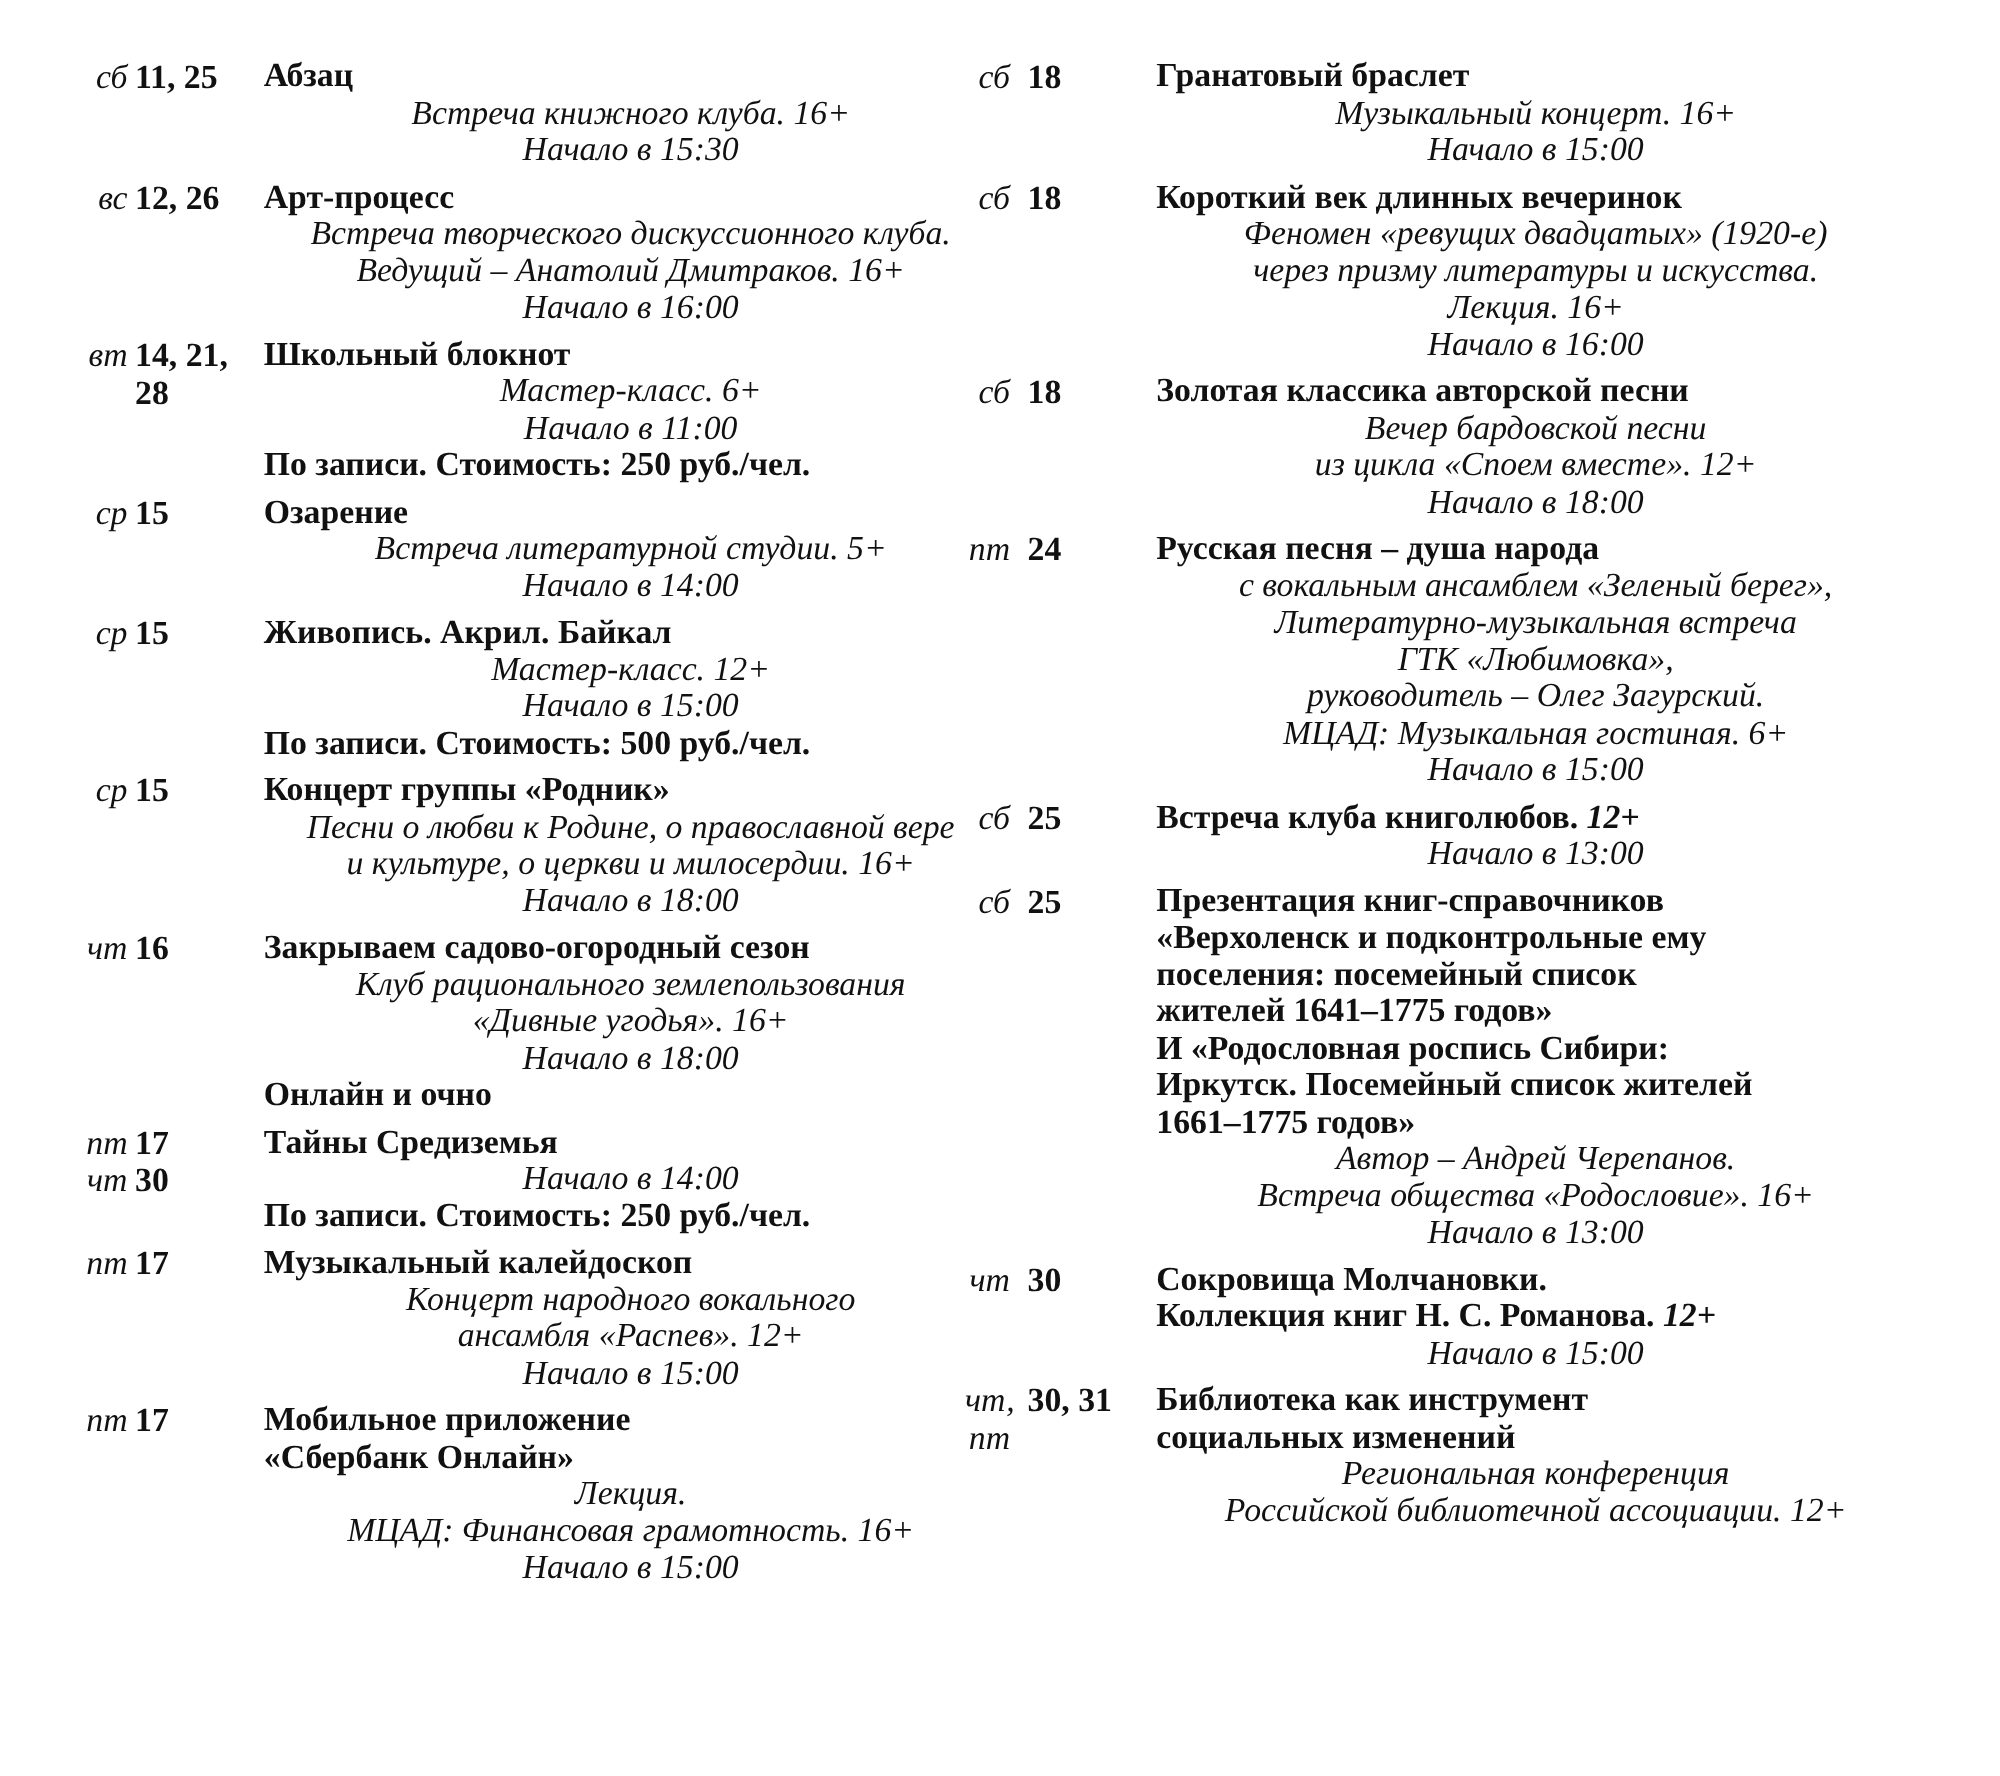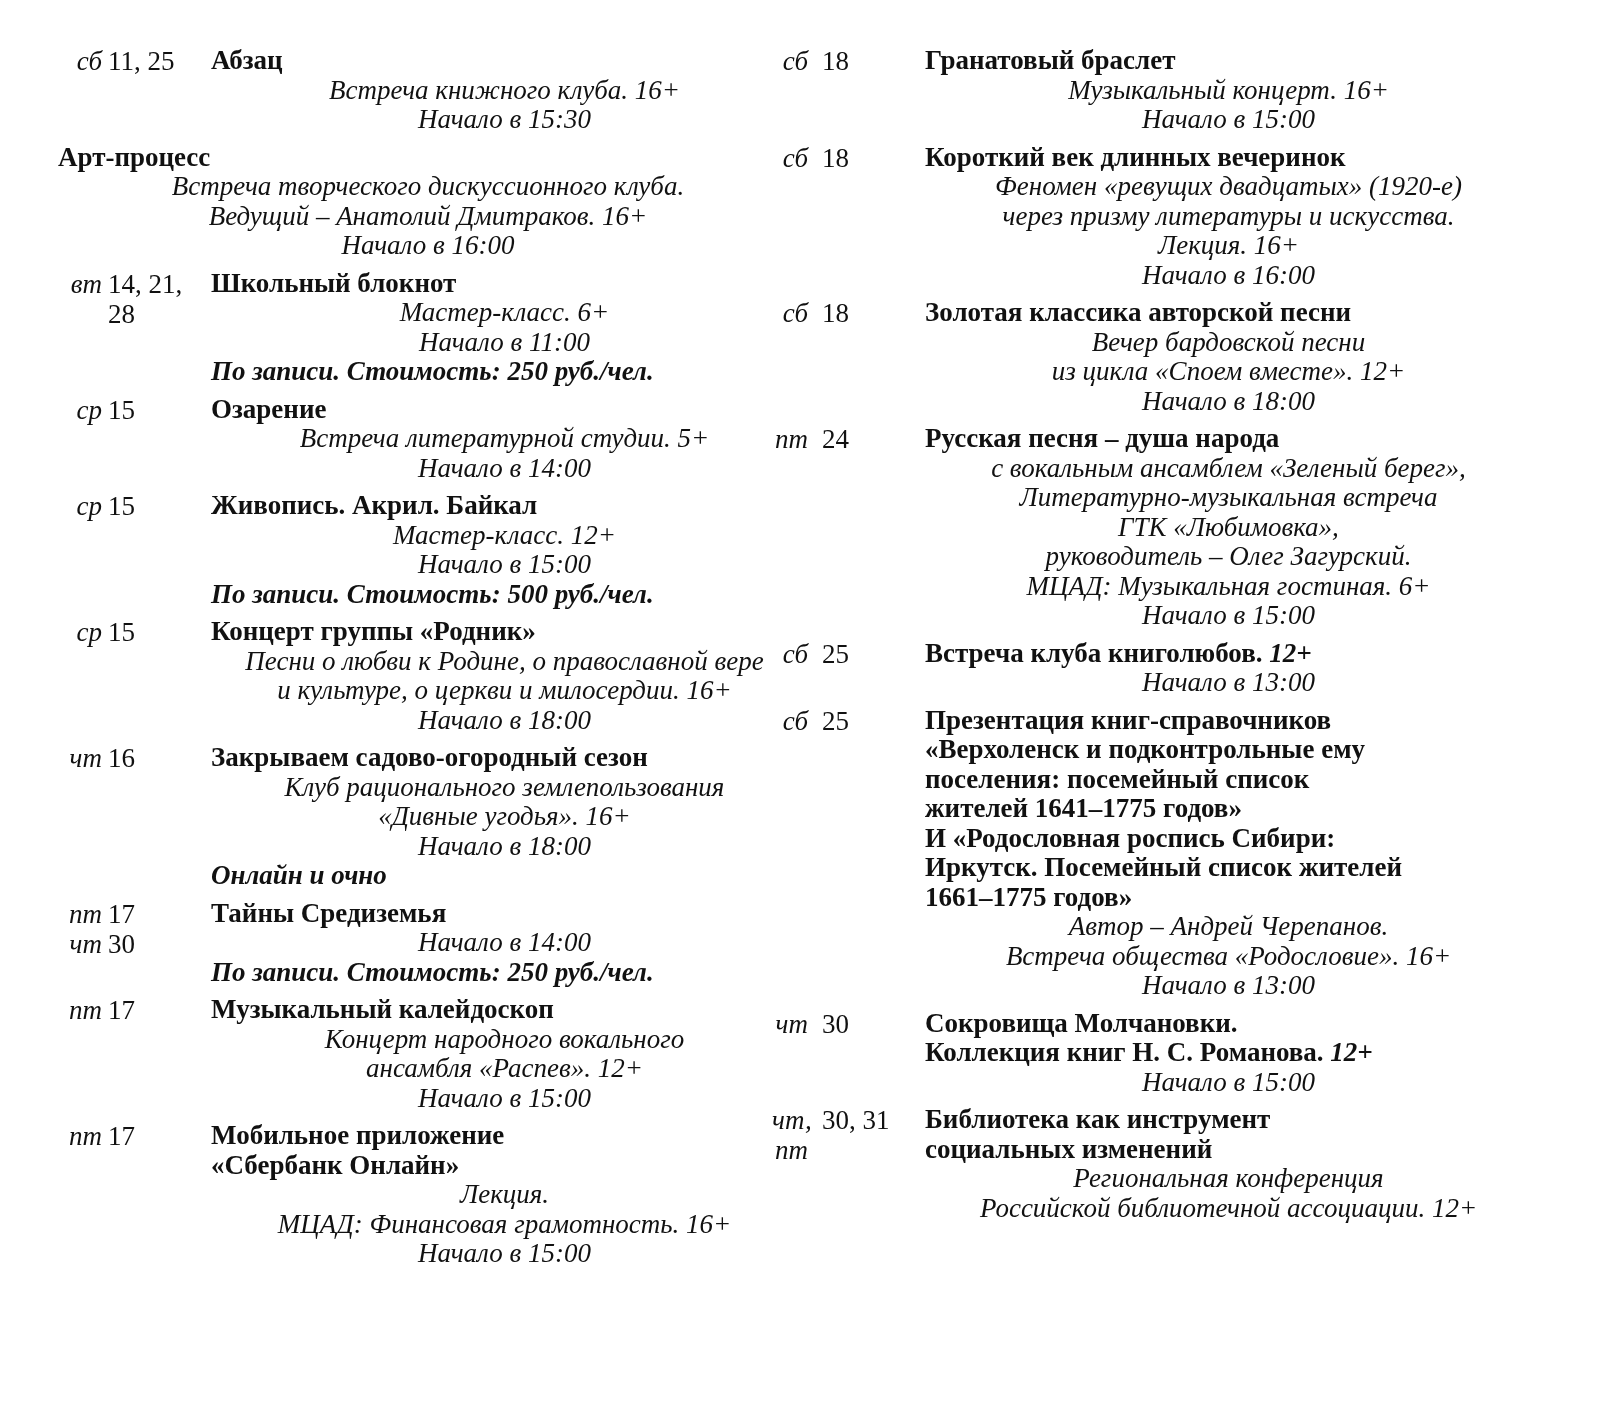--- a/index.html
+++ b/index.html
@@ -33,21 +33,21 @@
     }
     .col-left .date-col { width: 153px; }
     .col-right .date-col { width: 153px; }
 
     .date-line { white-space: nowrap; }
     .dow {
       font-style: italic;
       font-weight: normal;
     }
     .days {
-      font-weight: normal;
+      font-weight: bold;
       text-align: center;
     }
     .col-left .date-line .dow { display: inline-block; width: 44px; text-align: right; margin-right: 6px; }
     .col-right .date-line .dow { display: inline-block; width: 36px; text-align: right; margin-right: 14px; }
 
     .body-col {
       flex: 1 1 auto;
       font-size: 27px;
       line-height: 29.5px;
     }
@@ -57,40 +57,42 @@
     }
     .title .age-inline {
       font-style: italic;
     }
     .desc {
       font-style: italic;
       display: block;
       text-align: center;
     }
     .note {
-      font-style: italic;
       font-weight: bold;
       display: block;
     }
   </style>
 </head>
 <body>
 
 <div class="col col-left">
     <div class="event">
       <div class="date-col">
         <div class="date-line"><span class="dow">сб</span><span class="days">11, 25</span></div>
       </div>
       <div class="body-col">
         <span class="title"><span>Абзац</span></span>
         <span class="desc">Встреча книжного клуба. 16+</span>
         <span class="desc">Начало в 15:30</span>
       </div>
     </div>
     <div class="event">
+      <div class="date-col">
+        <div class="date-line"><span class="dow">вс</span><span class="days">12, 26</span></div>
+      </div>
       <div class="body-col">
         <span class="title"><span>Арт-процесс</span></span>
         <span class="desc">Встреча творческого дискуссионного клуба.</span>
         <span class="desc">Ведущий – Анатолий Дмитраков. 16+</span>
         <span class="desc">Начало в 16:00</span>
       </div>
     </div>
     <div class="event">
       <div class="date-col">
         <div class="date-line"><span class="dow">вт</span><span class="days">14, 21,</span></div>

